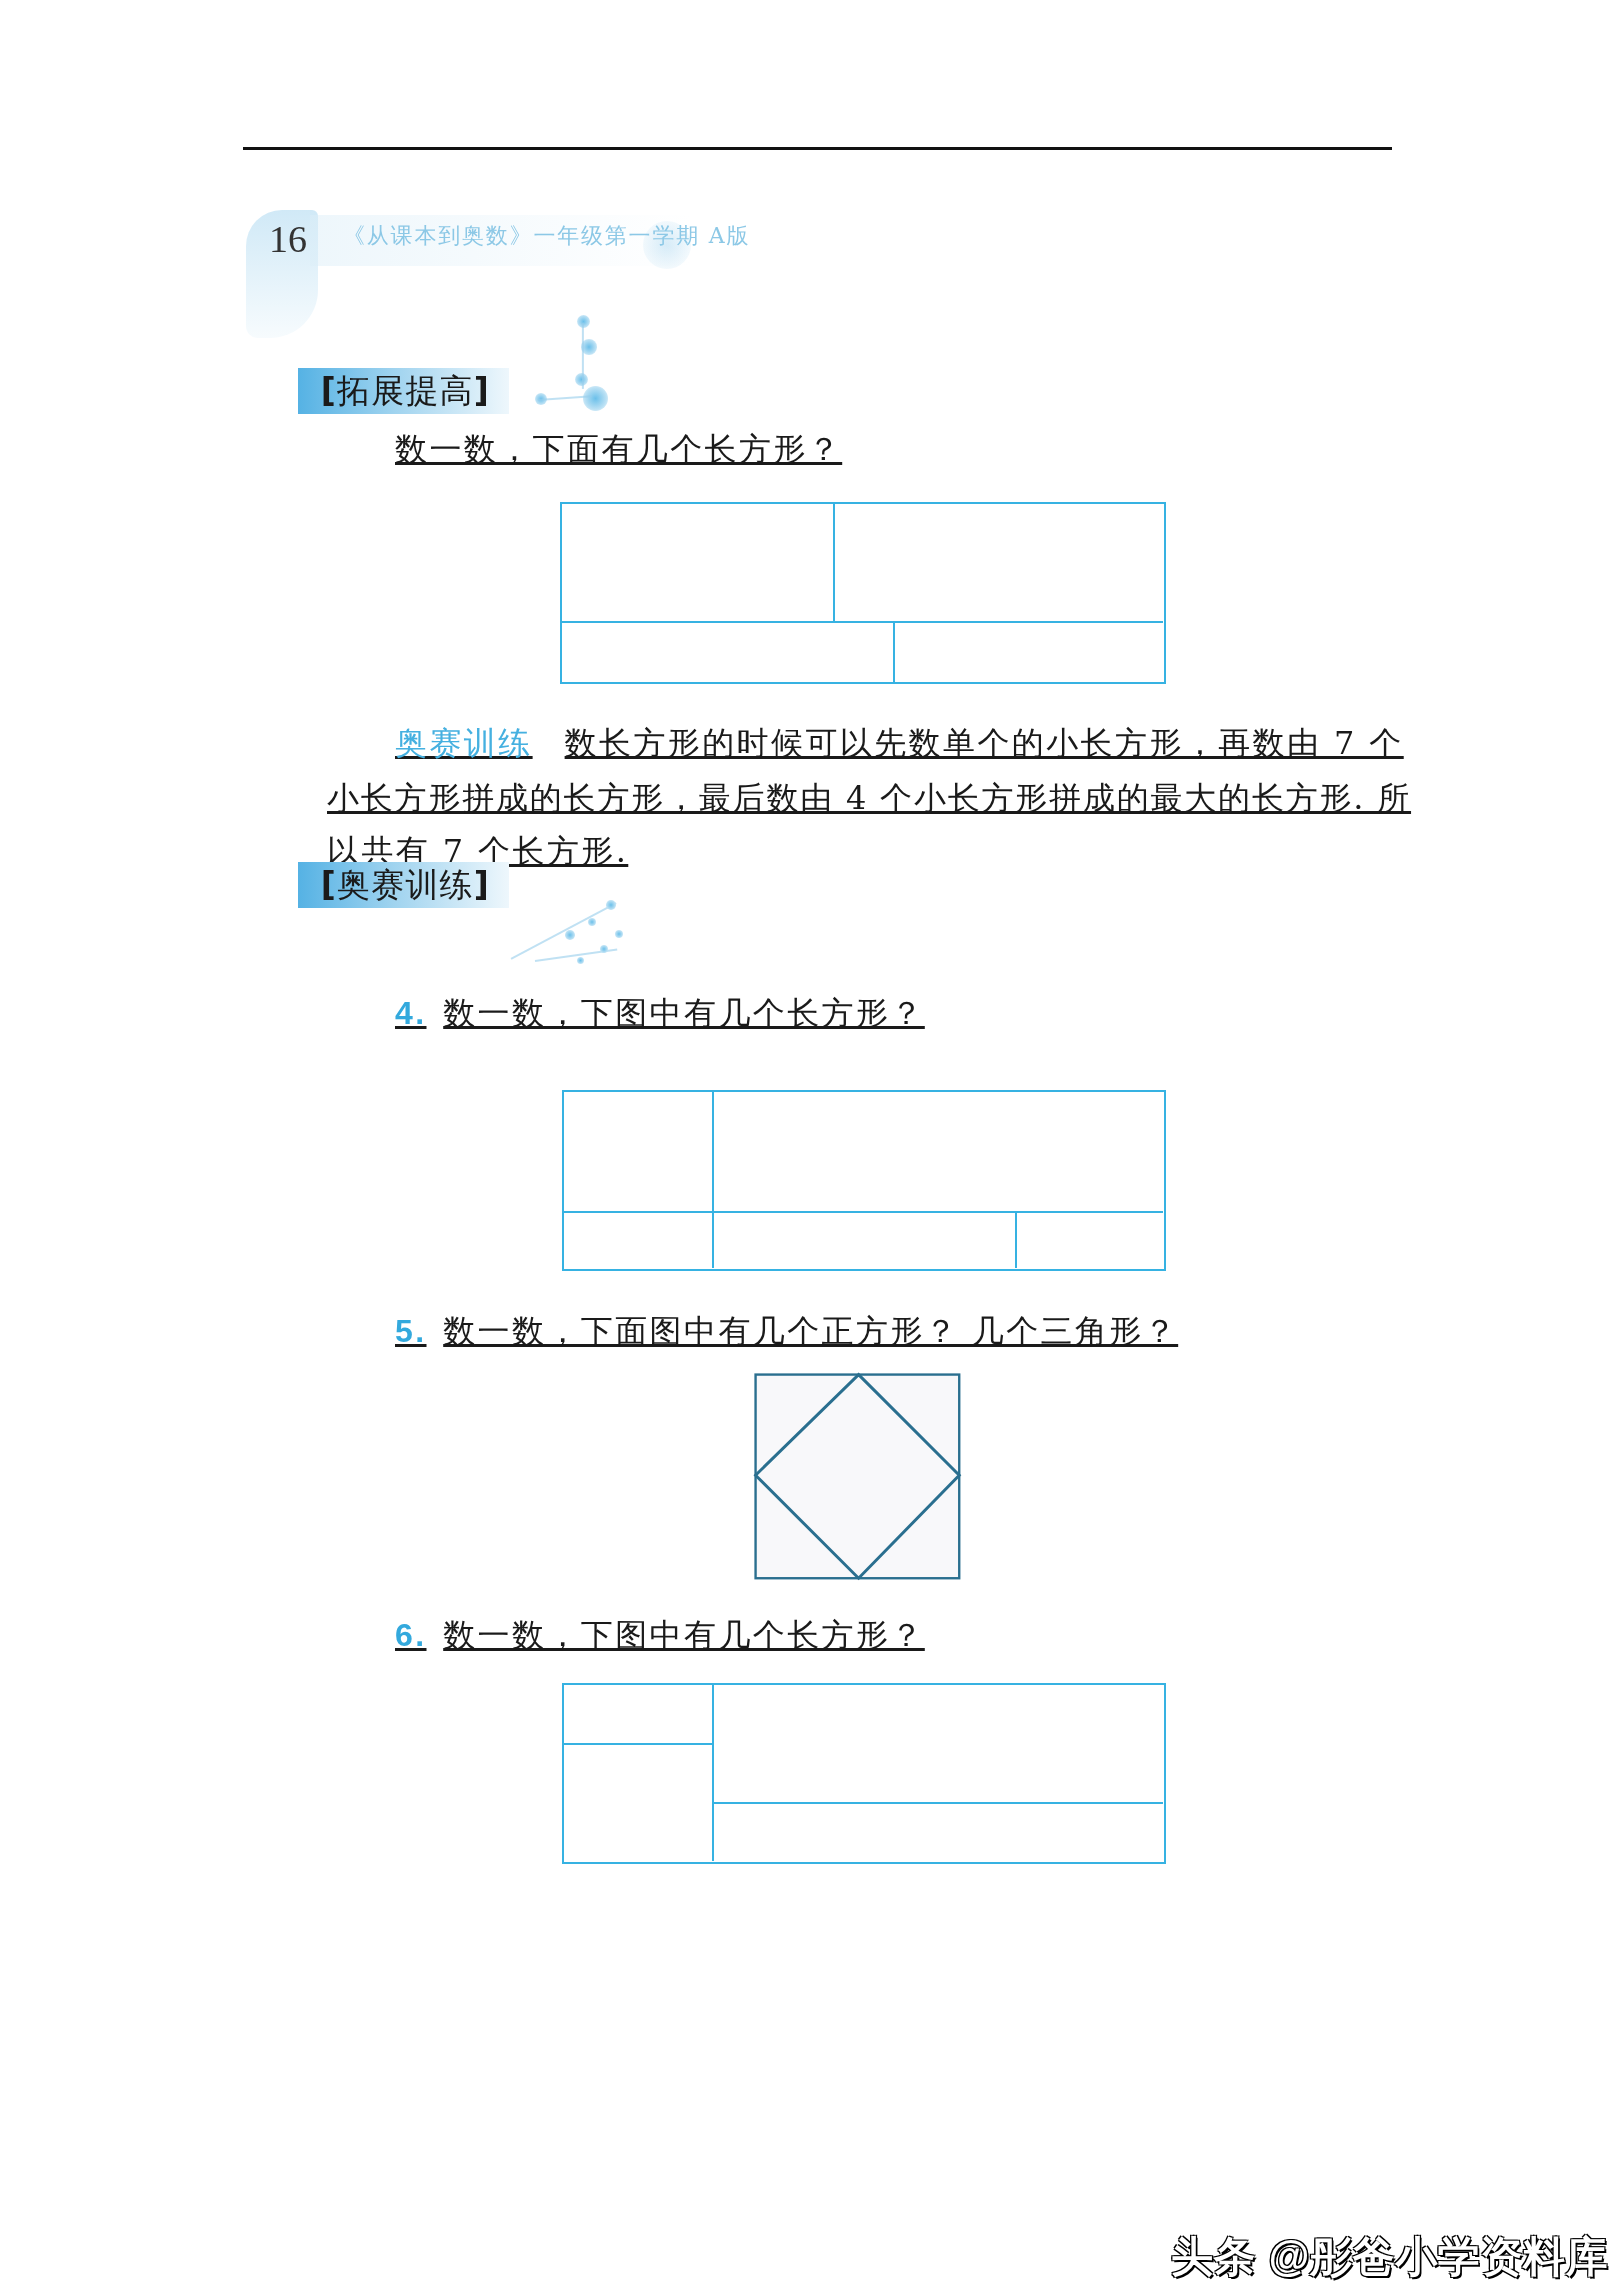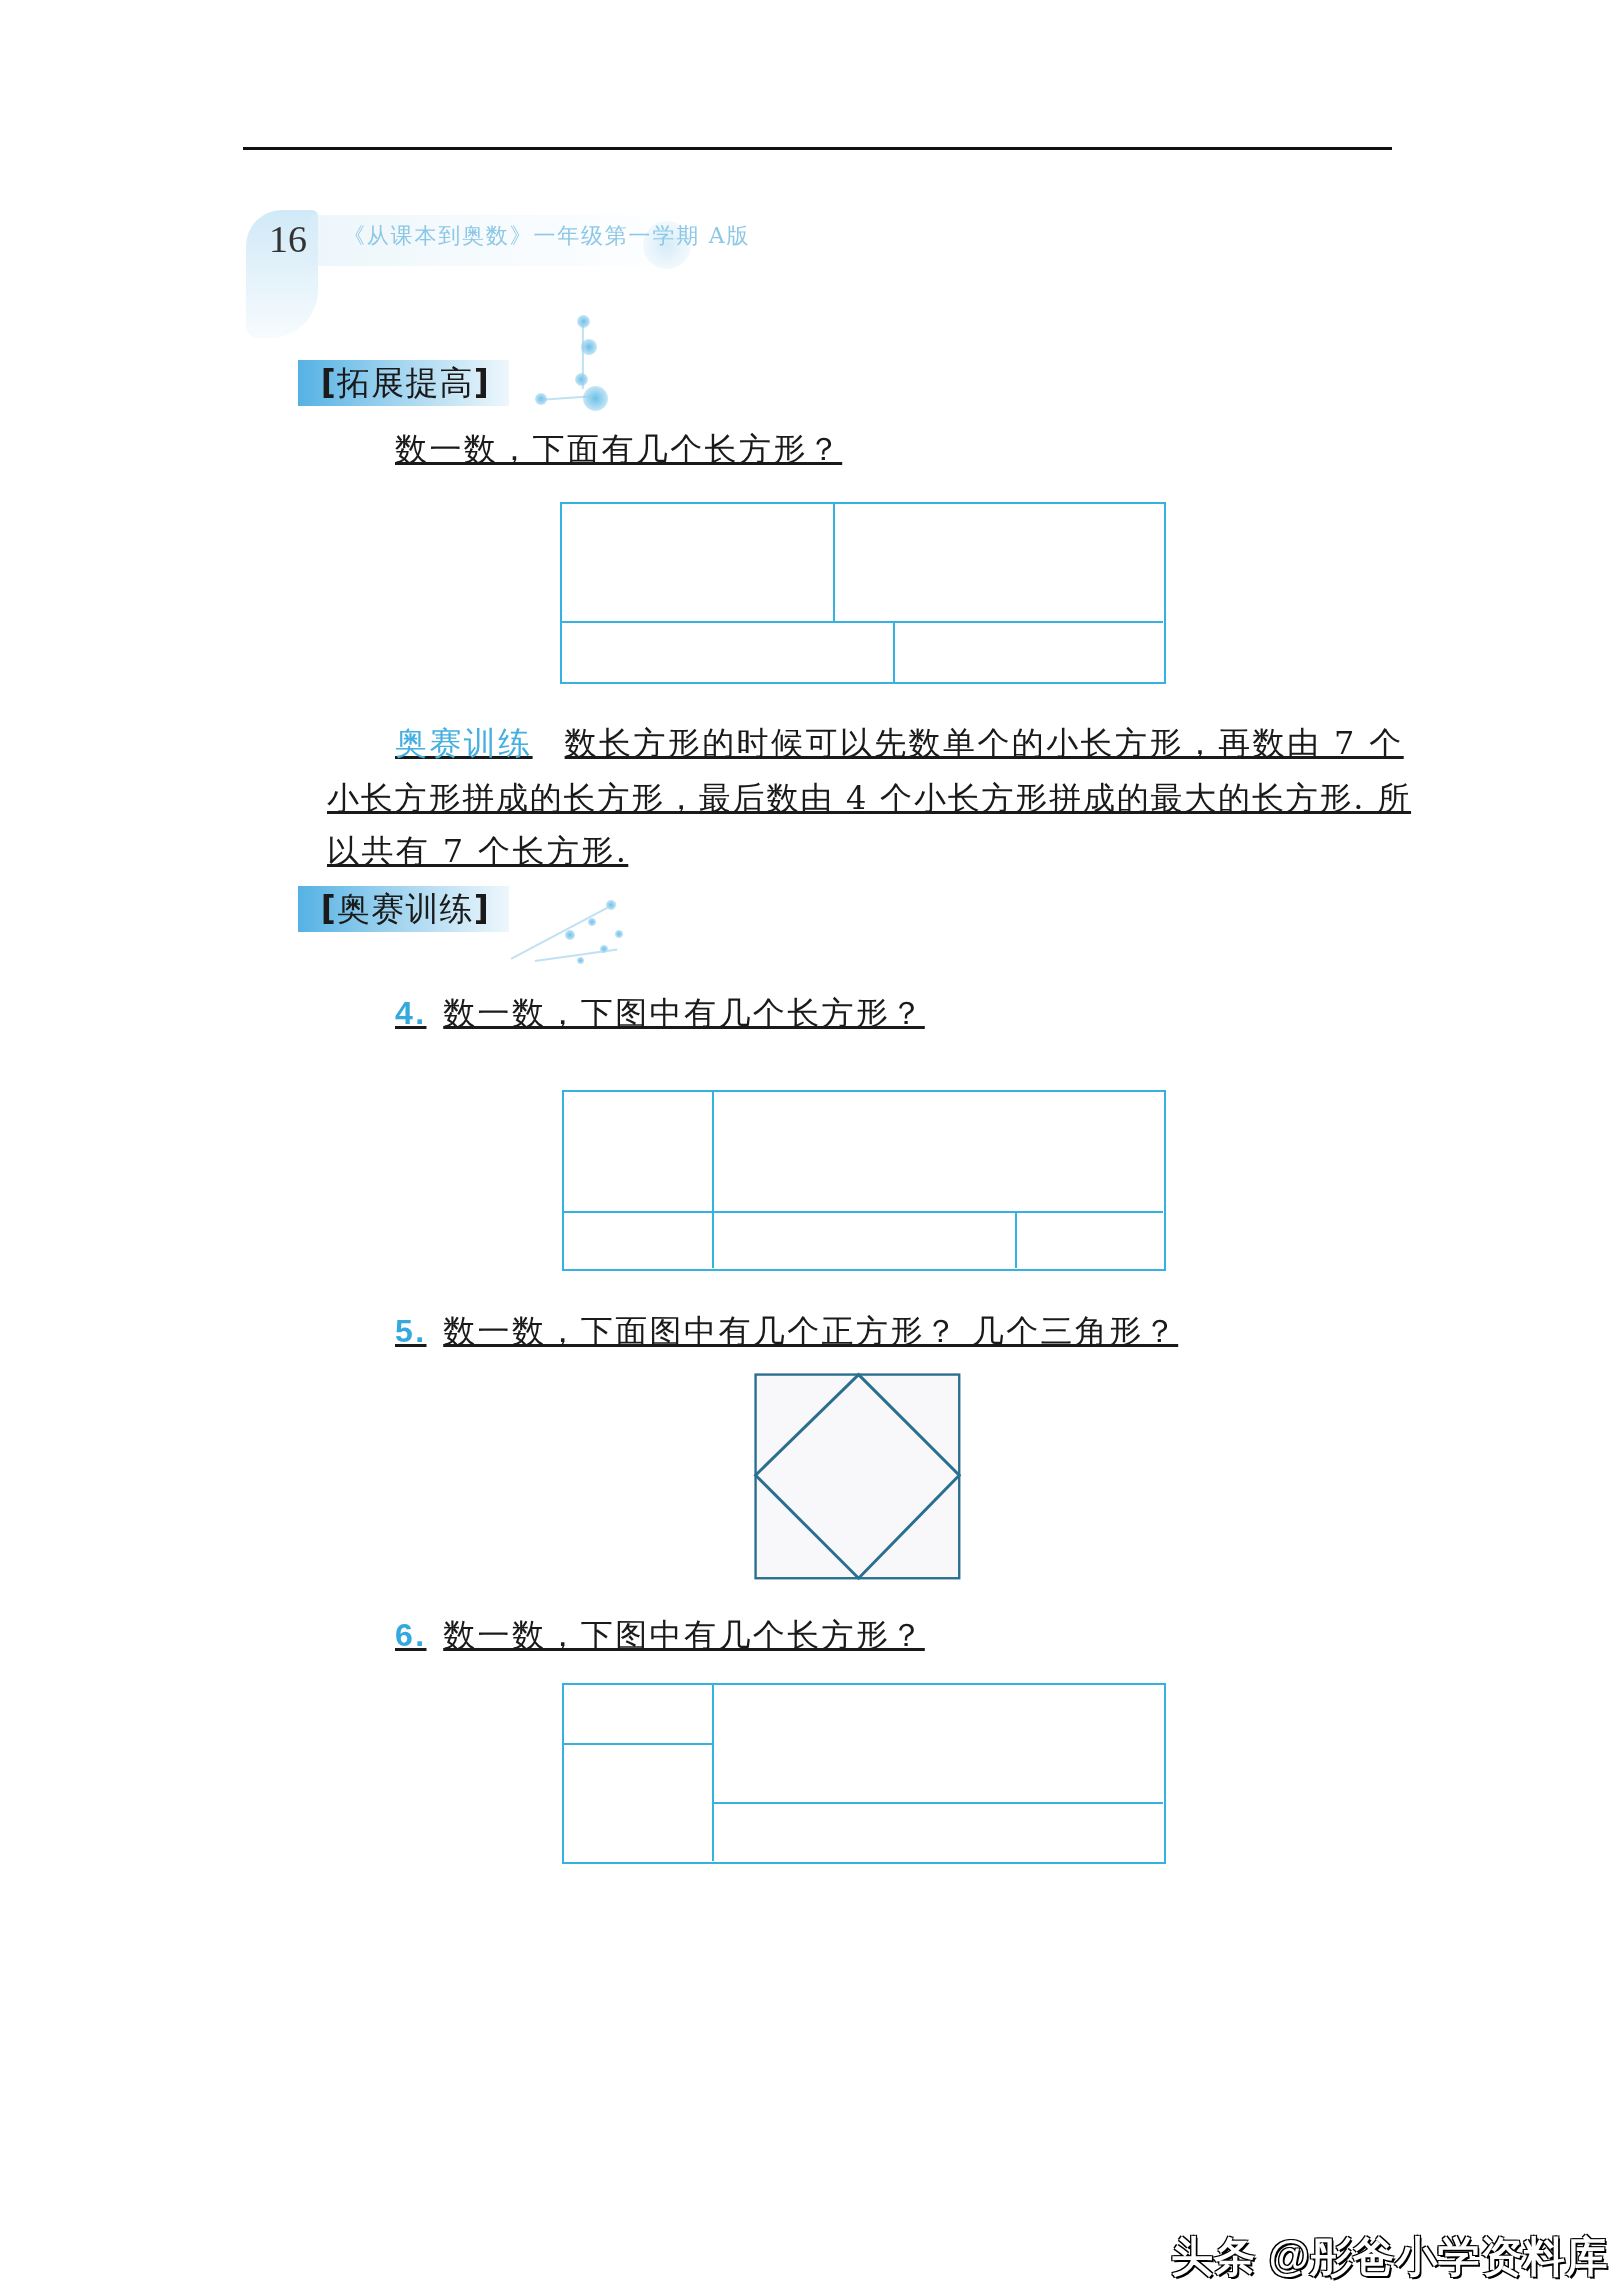--- a/index.html
+++ b/index.html
@@ -42,21 +42,21 @@
 <body>
 
 <div class="abs top-rule"></div>
 
 <div class="abs hdr-swirl"></div>
 <div class="abs hdr-band"></div>
 <div class="abs hdr-circle"></div>
 <div class="abs page-num">16</div>
 <div class="abs hdr-title">《从课本到奥数》一年级第一学期 A版</div>
 
-<div class="abs sec-label" style="top:360px;">
+<div class="abs sec-label" style="top:368px;">
   <span class="br">[</span><span>拓展提高</span><span class="br">]</span>
 </div>
 <div class="abs deco" style="left:511px; top:310px;">
   <div class="dot" style="left:66px; top:4.8px; width:13px; height:13px;"></div>
   <div class="dot" style="left:70px; top:29px; width:15.5px; height:15.5px;"></div>
   <div class="dot" style="left:64px; top:63px; width:13px; height:13px;"></div>
   <div class="dot" style="left:72px; top:76px; width:25px; height:25px;"></div>
   <div class="dot" style="left:24px; top:83px; width:12px; height:12px;"></div>
   <div class="twig" style="left:27px; top:89px; width:54px; transform:rotate(-4deg);"></div>
   <div class="twig" style="left:72px; top:12px; width:66px; transform:rotate(90deg);"></div>
@@ -69,21 +69,21 @@
   <div class="vl" style="left:271px; top:0; height:119px;"></div>
   <div class="vl" style="left:331px; top:119px; height:60px;"></div>
 </div>
 
 <div class="abs txt" style="left:395px; top:722px;">
   <span class="hint-label">奥赛训练</span><span style="display:inline-block; width:32px;"></span><span>数长方形的时候可以先数单个的小长方形，再数由 7 个</span>
 </div>
 <div class="abs txt" style="left:327px; top:777px; letter-spacing:1.8px;">小长方形拼成的长方形，最后数由 4 个小长方形拼成的最大的长方形. 所</div>
 <div class="abs txt" style="left:327px; top:830px;">以共有 7 个长方形.</div>
 
-<div class="abs sec-label" style="top:886px;">
+<div class="abs sec-label" style="top:862px;">
   <span class="br">[</span><span>奥赛训练</span><span class="br">]</span>
 </div>
 <div class="abs deco" style="left:511px; top:888px;">
   <div class="twig" style="left:0; top:70px; width:119px; transform:rotate(-28deg);"></div>
   <div class="twig" style="left:24px; top:72px; width:83px; transform:rotate(-8deg);"></div>
   <div class="dot" style="left:54px; top:42px; width:9.5px; height:9.5px;"></div>
   <div class="dot" style="left:77px; top:30px; width:8.3px; height:8.3px;"></div>
   <div class="dot" style="left:95px; top:12px; width:9.5px; height:9.5px;"></div>
   <div class="dot" style="left:89px; top:57px; width:8.3px; height:8.3px;"></div>
   <div class="dot" style="left:104px; top:42px; width:8.3px; height:8.3px;"></div>

